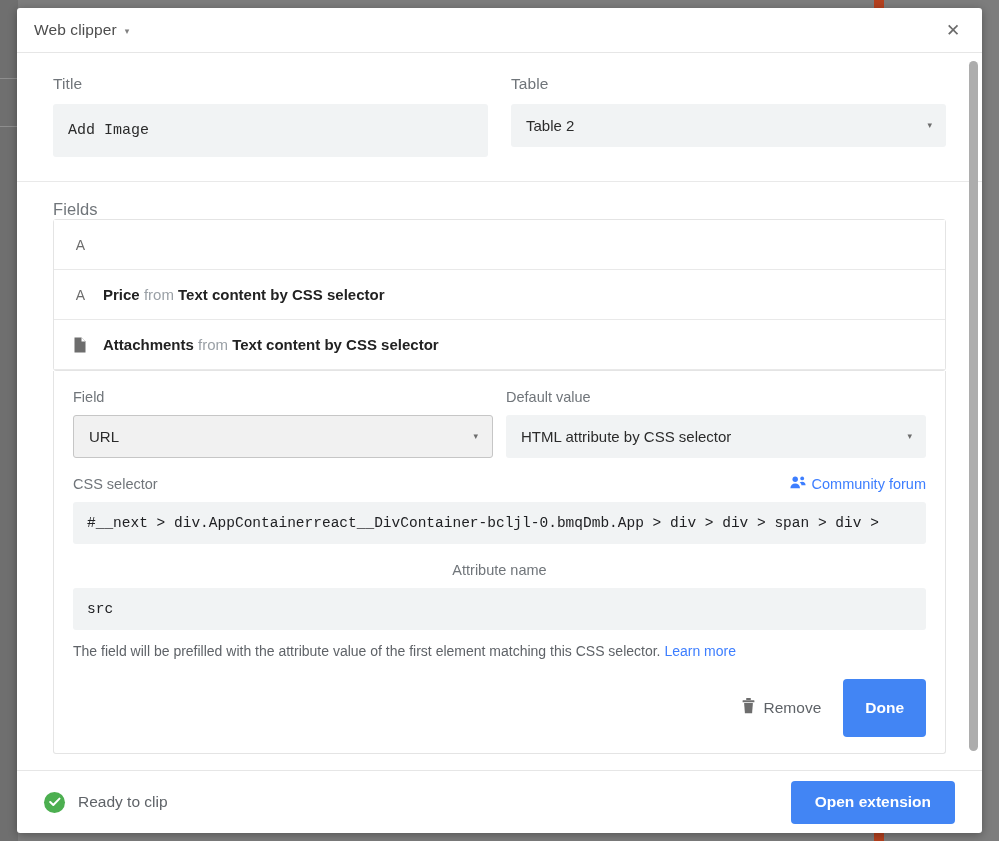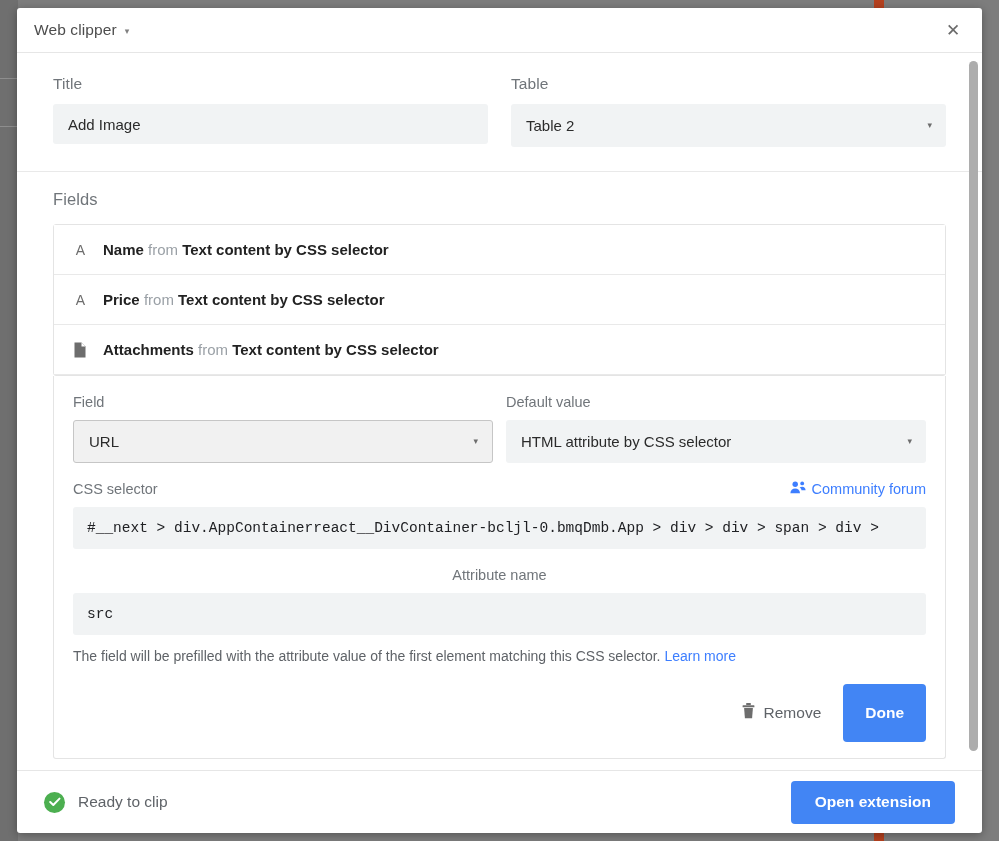--- a/index.html
+++ b/index.html
@@ -88,28 +88,28 @@
   }
   .field-col { flex: 1 1 0; min-width: 0; }
   .field-label {
     font-size: 15.5px;
     color: #70757a;
     margin-bottom: 11px;
     letter-spacing: .1px;
   }
   .text-input {
     width: 100%;
-    height: 40px;
+    height: 53px;
     background: #f1f3f4;
     border: none;
     border-radius: 3px;
     padding: 0 15px;
     font-size: 15px;
     color: #2b2b2b;
-    font-family: Liberation Sans, sans-serif;
+    font-family: Liberation Mono, monospace;
     outline: none;
   }
   .select-box {
     width: 100%;
     height: 43px;
     background: #f1f3f4;
     border: none;
     border-radius: 3px;
     padding: 0 15px;
     font-size: 15px;
@@ -129,21 +129,20 @@
     font-size: 9px;
     color: #6d6d6d;
     line-height: 1;
   }
 
   
   .fields-section { padding: 18px 36px 0 36px; }
   .section-title {
     font-size: 16.5px;
     color: #70757a;
-    margin-bottom: 15px;
     letter-spacing: .1px;
   }
   .fields-list {
     border: 1px solid #e4e4e4;
     border-radius: 3px;
     overflow: visible;
   }
   .field-row {
     height: 50px;
     display: flex;
@@ -355,25 +354,20 @@
       <div class="fields-section">
         <div class="section-title">Fields</div>
 
         <div class="fields-list">
 
           <div class="field-row">
             <span class="row-icon">
               <svg width="15" height="16" viewBox="0 0 15 16">
                 <text x="7.5" y="13" font-family="Liberation Sans, sans-serif" font-size="14" fill="#6d6d6d" text-anchor="middle">A</text>
               </svg>
-            </span>
-            <span class="row-text">
-              <b>Name</b>
-              <span class="from">from</span>
-              <b>Text content by CSS selector</b>
             </span>
           </div>
 
           <div class="field-row">
             <span class="row-icon">
               <svg width="15" height="16" viewBox="0 0 15 16">
                 <text x="7.5" y="13" font-family="Liberation Sans, sans-serif" font-size="14" fill="#6d6d6d" text-anchor="middle">A</text>
               </svg>
             </span>
             <span class="row-text">

